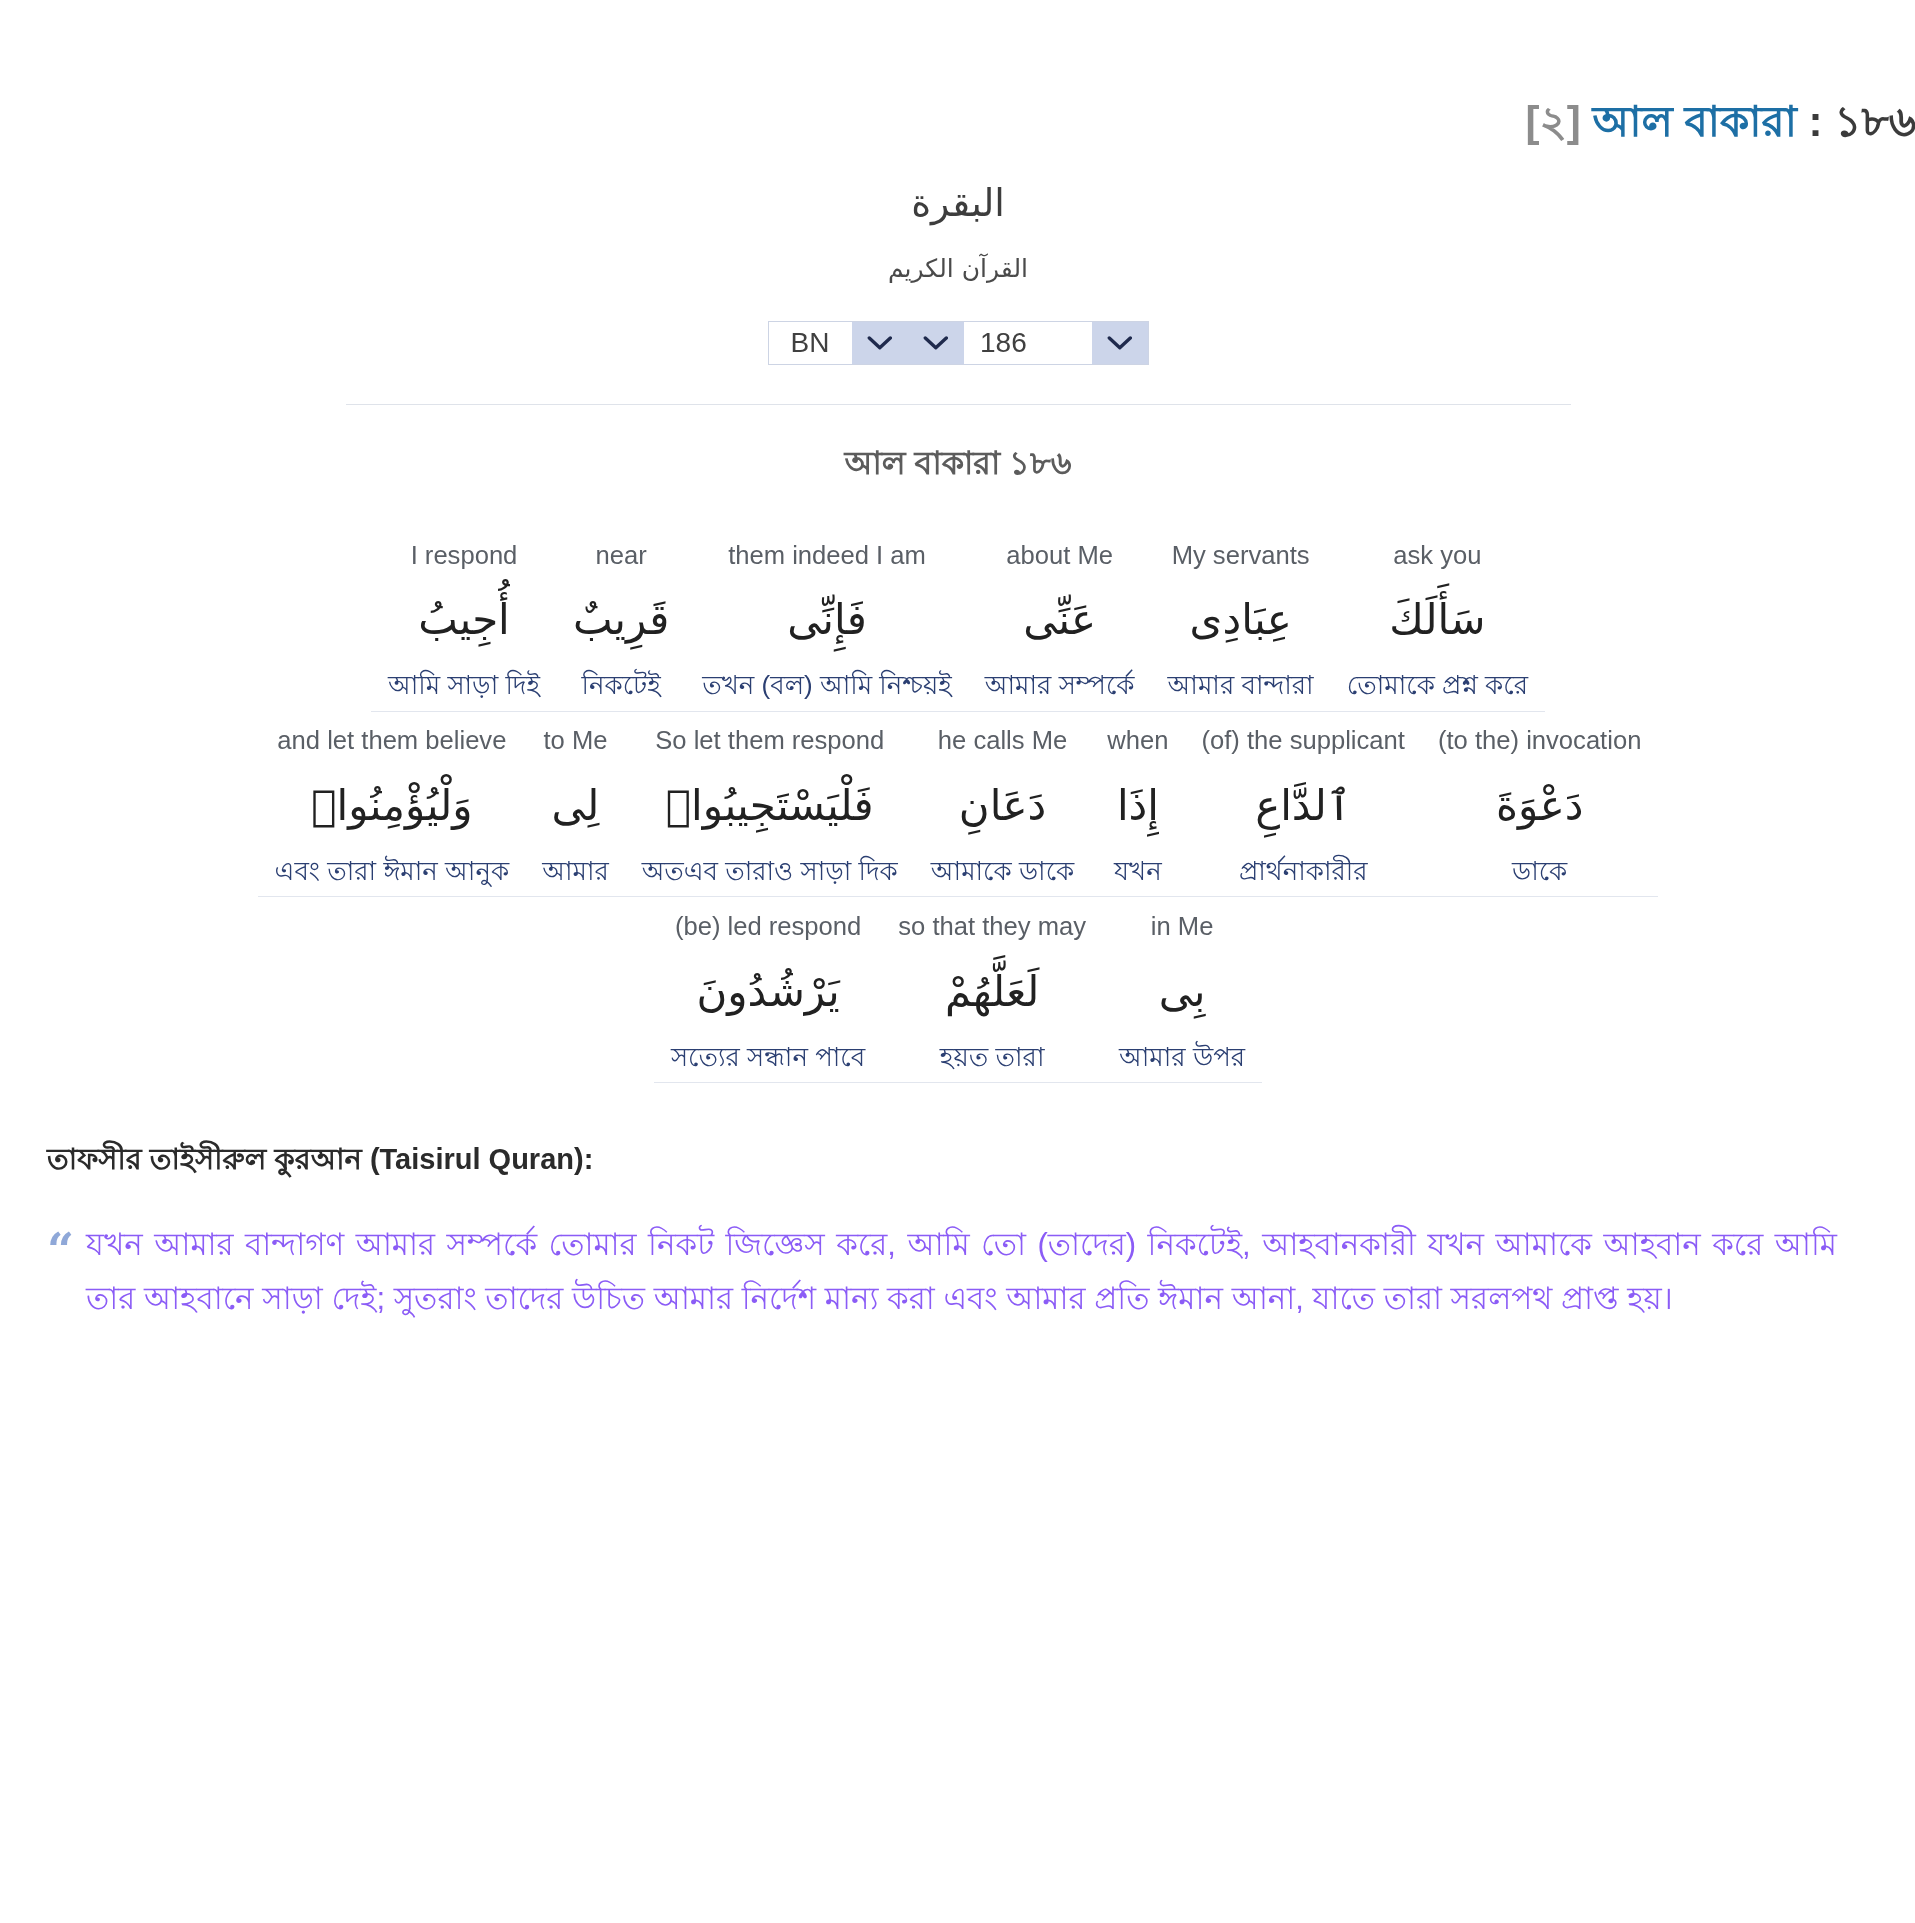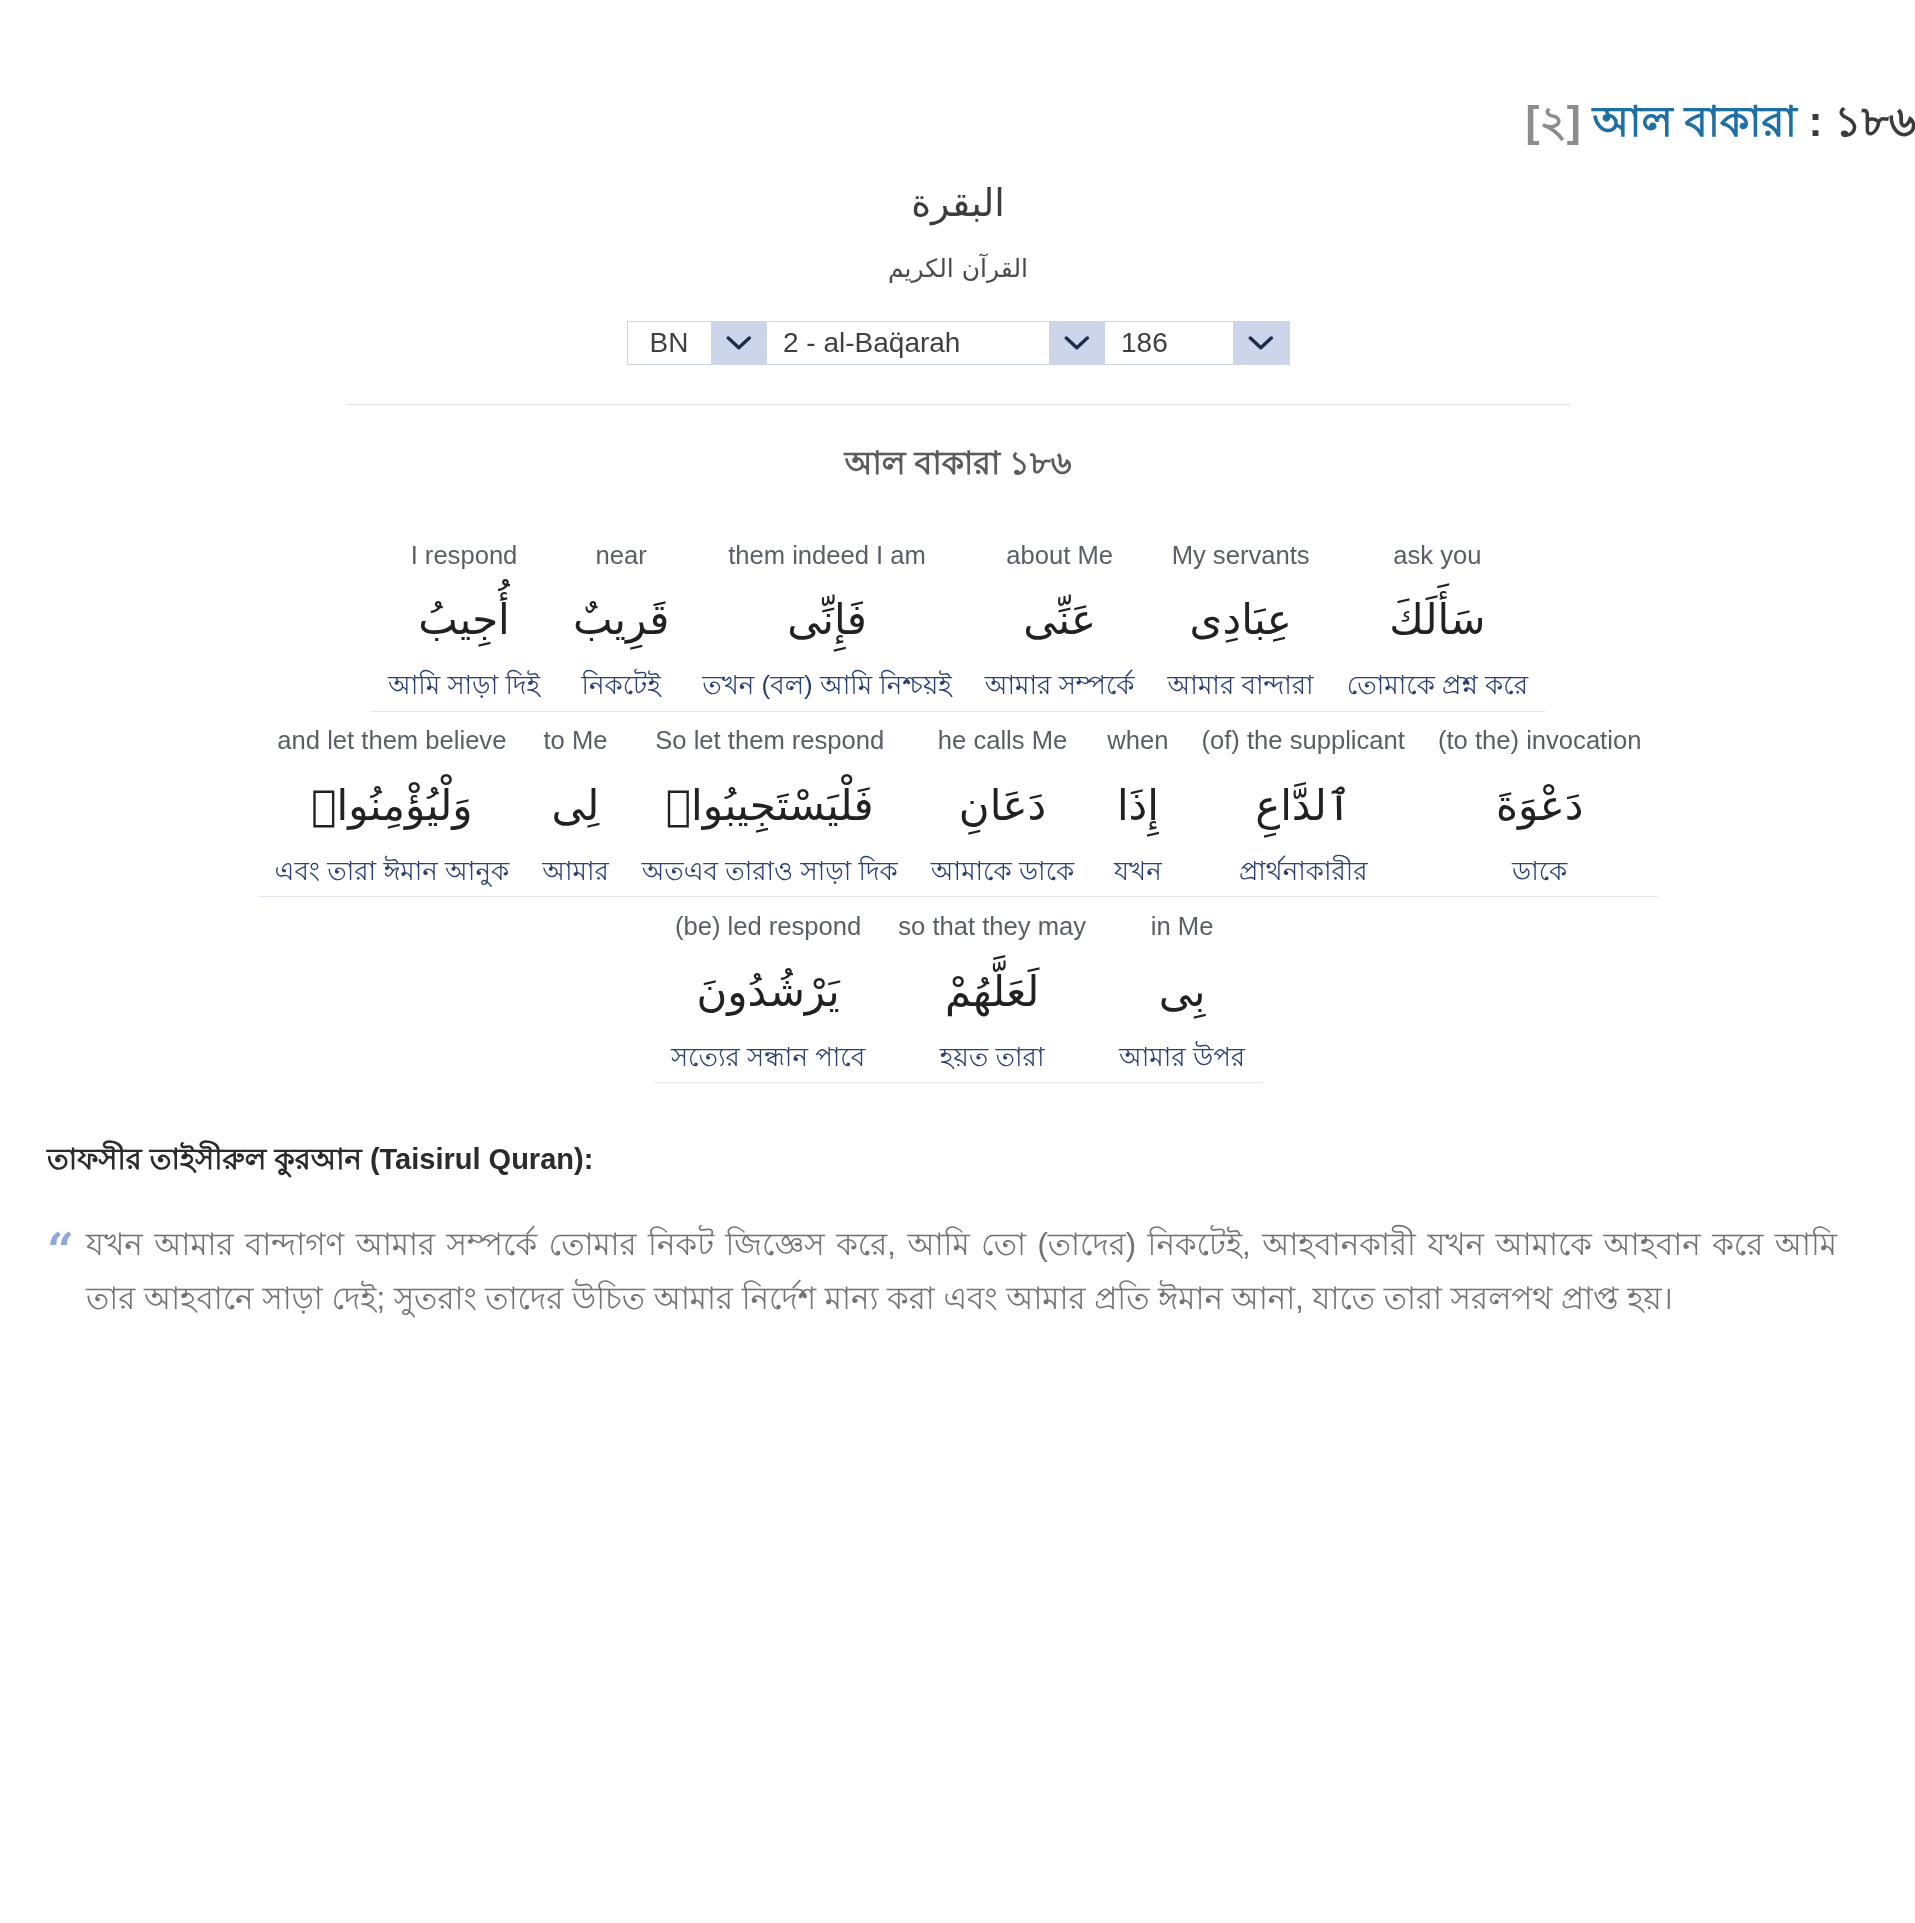--- a/index.html
+++ b/index.html
@@ -198,21 +198,21 @@
     font-family: "DejaVu Serif", serif;
     font-weight: bold;
     margin-top: 13.5px;
     margin-left: 0;
     margin-right: 12px;
     user-select: none;
   }
   .tafsir-text {
     font-size: 31px;
     line-height: 1.72;
-    color: #737373;
+    color: #8b5cf6;
     text-align: justify;
     max-width: 1751px;
   }
 </style>
 </head>
 <body>
 
 <div class="page">
 
   <div class="surah-title">
@@ -228,21 +228,20 @@
   <div class="selector-wrap">
     <div class="selector">
 
       <div class="sel-val lang">BN</div>
       <div class="sel-arrow">
         <svg width="25.6" height="16.5" viewBox="0 0 34 22" aria-hidden="true">
           <path d="M3 4 L17 17 L31 4" fill="none" stroke="#1f2a4d" stroke-width="4.5" stroke-linecap="round" stroke-linejoin="round"></path>
         </svg>
       </div>
 
-      <div class="sel-val surah">2 - al-Baq̈arah</div>
       <div class="sel-arrow">
         <svg width="25.6" height="16.5" viewBox="0 0 34 22" aria-hidden="true">
           <path d="M3 4 L17 17 L31 4" fill="none" stroke="#1f2a4d" stroke-width="4.5" stroke-linecap="round" stroke-linejoin="round"></path>
         </svg>
       </div>
 
       <div class="sel-val ayah">186</div>
       <div class="sel-arrow">
         <svg width="25.6" height="16.5" viewBox="0 0 34 22" aria-hidden="true">
           <path d="M3 4 L17 17 L31 4" fill="none" stroke="#1f2a4d" stroke-width="4.5" stroke-linecap="round" stroke-linejoin="round"></path>

